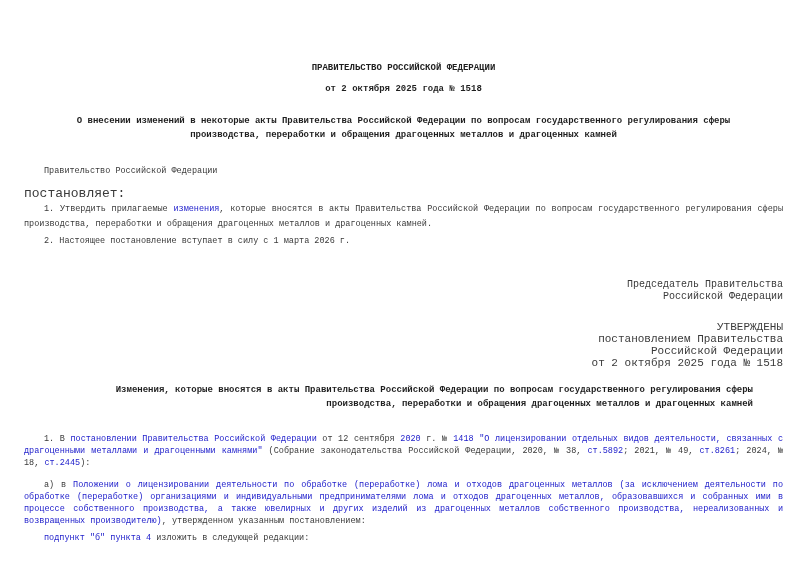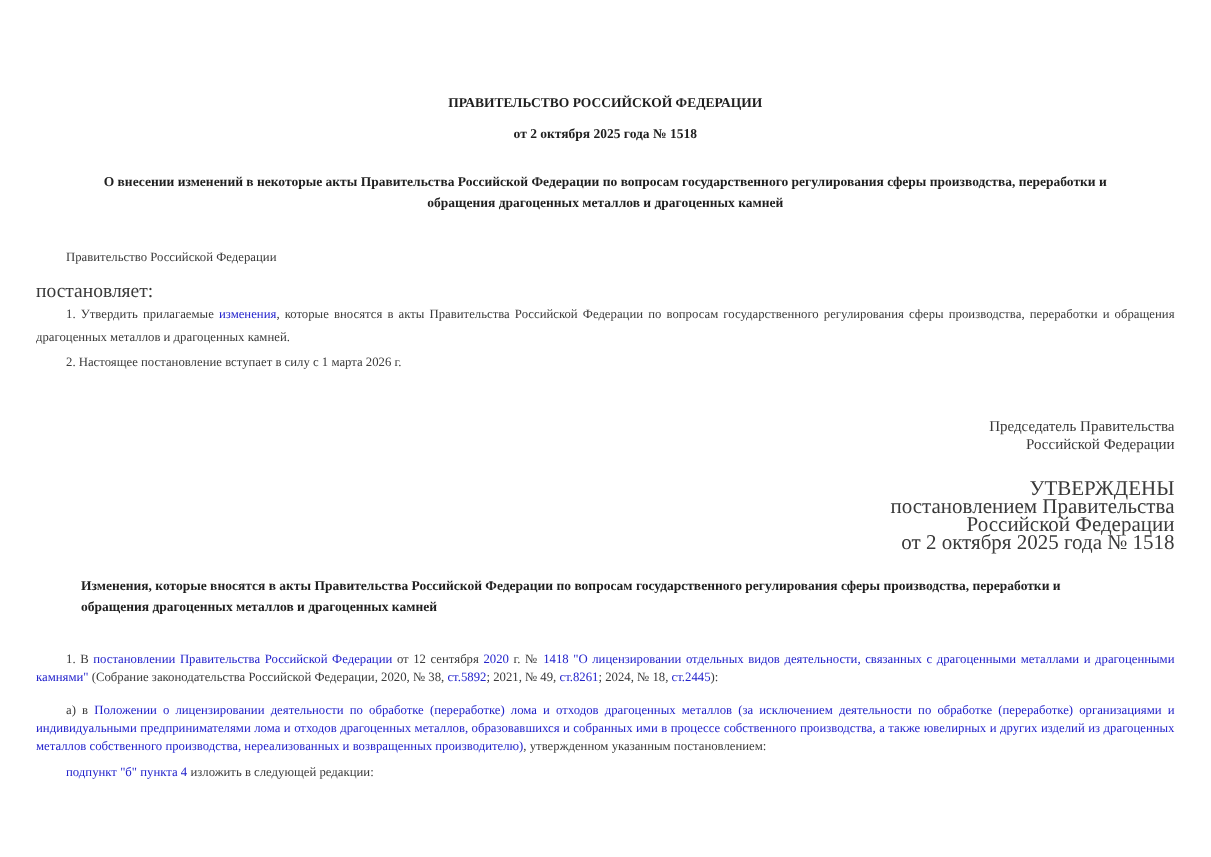--- a/index.html
+++ b/index.html
@@ -6,44 +6,44 @@
     --link-color:#2222cc;
     --body-text:#3a3a3a;
     --heading-text:#1f1f1f;
     --page-bg:#ffffff;
   }
   html,body{margin:0;padding:0;background:var(--page-bg);}
   .page{
     position:relative;
     width:807px;height:571px;
     background:var(--page-bg);
-    font-family:Liberation Serif, serif;
+    font-family:Liberation Mono, monospace;
     color:var(--body-text);
     box-sizing:border-box;
     padding:0 24px;
     overflow:hidden;
   }
   .doc-header{margin-top:63px;text-align:center;font-weight:bold;color:var(--heading-text);font-size:9px;}
   .doc-header p{margin:0 0 11px 0;line-height:10px;}
   .doc-title{
     margin:20px 40px 0 40px;text-align:center;font-weight:bold;
     color:var(--heading-text);font-size:9px;line-height:14px;
   }
   .preamble{margin:24px 0 0 0;text-indent:20px;font-size:8.5px;line-height:10px;}
   .enacts{margin:13px 0 0 0;font-size:13px;line-height:10px;}
   .para{
     margin:3px 0 0 0;font-size:8.5px;line-height:15px;
     text-align:justify;text-indent:20px;
   }
   .para.second{margin-top:2px;}
   .sig-block{margin-top:30px;text-align:right;font-size:10px;line-height:12px;}
   .sig-block div{margin:0;}
-  .approval-block{margin-top:18px;text-align:right;font-size:14px;line-height:12px;}
+  .approval-block{margin-top:18px;text-align:right;font-size:11px;line-height:12px;}
   .annex-title{
-    margin:14px 30px 0 30px;text-align:left;font-weight:bold;
+    margin:14px 30px 0 30px;text-align:right;font-weight:bold;
     color:var(--heading-text);font-size:9px;line-height:14px;
   }
   .annex-para{
     font-size:8.5px;line-height:12px;text-align:justify;text-indent:20px;
   }
   .annex-para.p1{margin:22px 0 0 0;}
   .annex-para.p2{margin:10px 0 0 0;}
   .annex-para.p3{margin:5px 0 0 0;text-align:left;}
   .doc-link{color:var(--link-color);cursor:pointer;}
   .doc-text{color:var(--body-text);text-align:right;}

